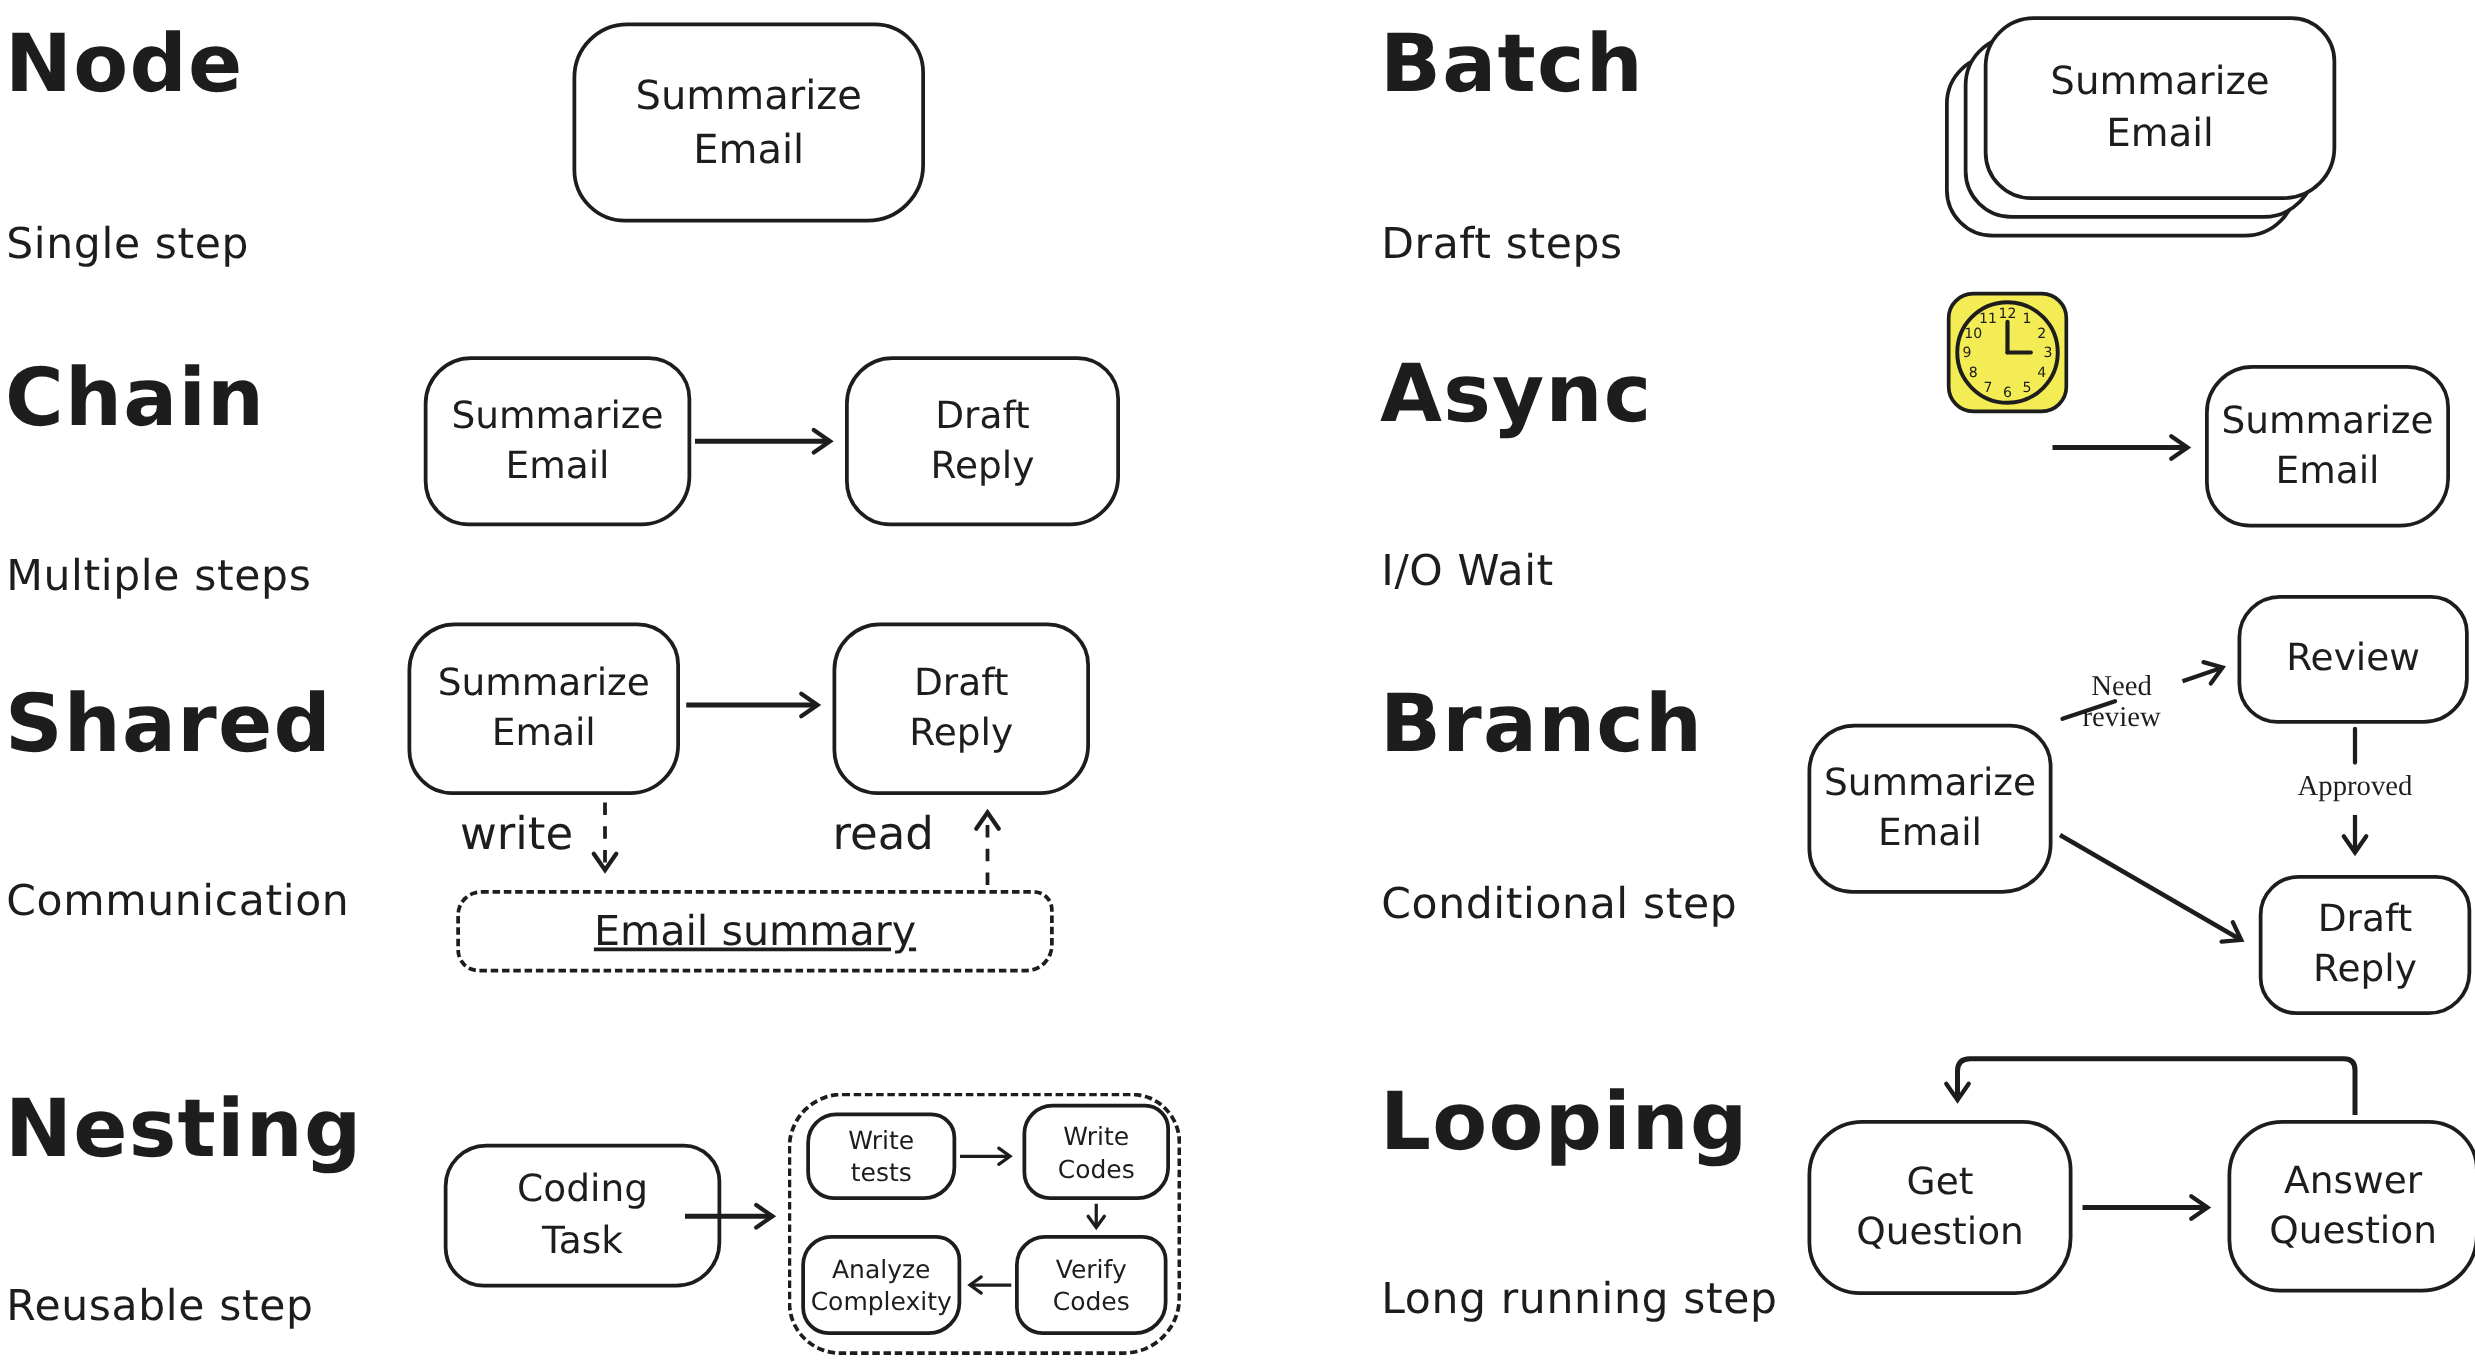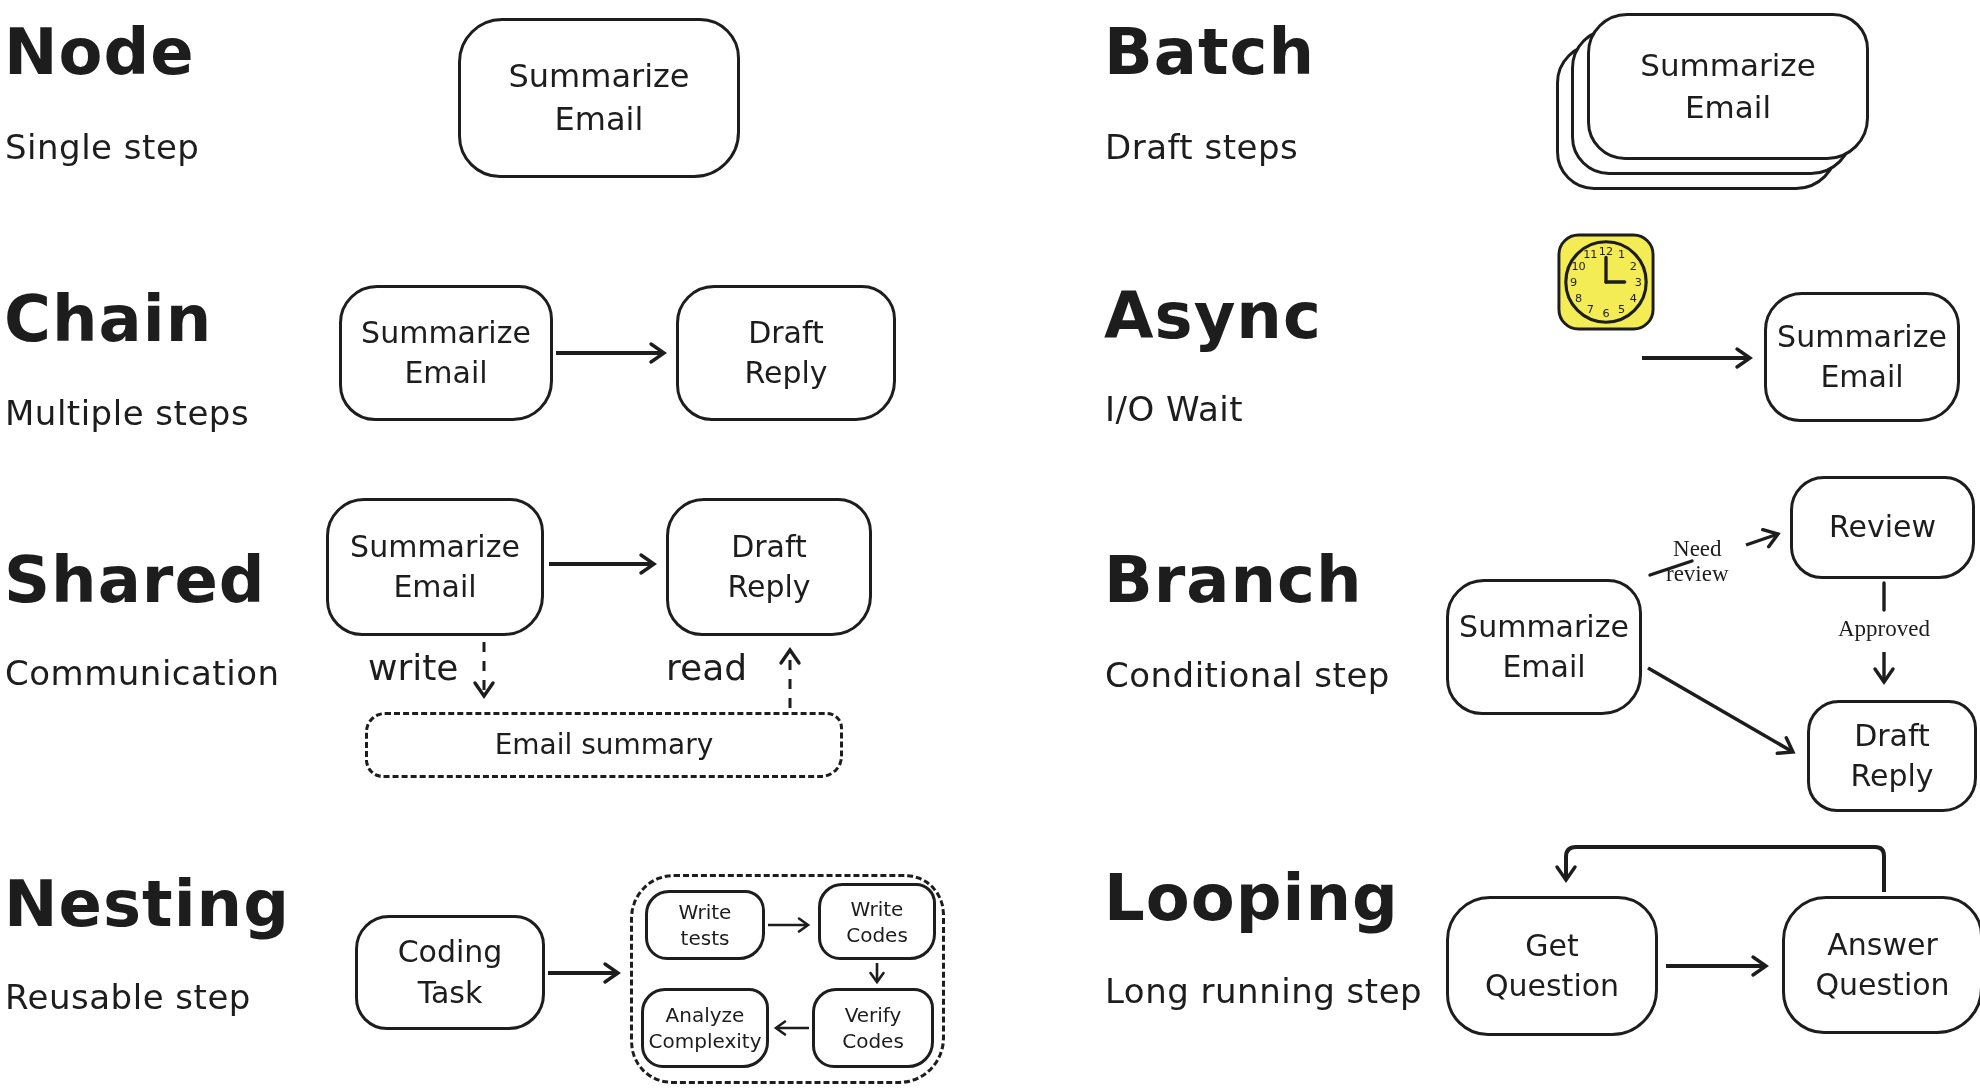--- a/index.html
+++ b/index.html
@@ -5,30 +5,30 @@
   html,body{margin:0;padding:0;background:#ffffff;}
   #canvas{
     position:relative;width:1980px;height:1089px;background:#ffffff;overflow:hidden;
     font-family:"DejaVu Sans", sans-serif;color:#1d1d1d;
   }
   .title{
     position:absolute;font-weight:bold;font-size:64px;line-height:1;letter-spacing:1px;
     white-space:nowrap;
   }
   .subtitle{
-    position:absolute;font-size:34px;line-height:1;white-space:nowrap;letter-spacing:.5px;
+    position:absolute;font-size:34px;line-height:1;white-space:nowrap;letter-spacing:.5px;margin-top:48px;
   }
   .box{
     position:absolute;box-sizing:border-box;background:#ffffff;
     border:3.5px solid #1d1d1d;border-radius:38px 34px 40px 36px;
     display:flex;align-items:center;justify-content:center;text-align:center;
     white-space:pre-line;font-size:30px;line-height:1.35;z-index:2;
   }
   .box.dashed-store{
-    border:3px dashed #1d1d1d;border-radius:20px 16px 22px 18px;font-size:28px;
+    border:3px dashed #1d1d1d;border-radius:20px 16px 22px 18px;font-size:33px;text-decoration:underline;
   }
   .group-dashed{
     position:absolute;box-sizing:border-box;border:3px dashed #1d1d1d;
     border-radius:44px 40px 46px 42px;background:transparent;z-index:1;
   }
   .box.small{font-size:20px;line-height:1.3;border-width:3px;border-radius:24px 20px 26px 22px;}
   .edge-label{
     position:absolute;font-size:36px;line-height:1.1;white-space:pre-line;z-index:3;
   }
   .edge-label.s{font-size:23px;font-family:Liberation Serif, serif;}
@@ -64,21 +64,21 @@
   <div class="box" style="left:326px;top:498px;width:218px;height:138px">Summarize
 Email</div>
   <div class="box" style="left:666px;top:498px;width:206px;height:138px">Draft
 Reply</div>
   <div class="edge-label" style="left:368px;top:648px">write</div>
   <div class="edge-label" style="left:666px;top:648px">read</div>
   <div class="box dashed-store" style="left:365px;top:712px;width:478px;height:66px">Email summary</div>
 
   <div class="title" style="left:4px;top:872px">Nesting</div>
   <div class="subtitle" style="left:5px;top:980px">Reusable step</div>
-  <div class="box" style="left:355px;top:915px;width:190px;height:115px;border-radius:34px 30px 36px 32px">Coding
+  <div class="box" style="left:355px;top:915px;width:222px;height:115px;border-radius:34px 30px 36px 32px">Coding
 Task</div>
   <div class="group-dashed" style="left:630px;top:874px;width:315px;height:210px"></div>
   <div class="box small" style="left:645px;top:890px;width:120px;height:70px">Write
 tests</div>
   <div class="box small" style="left:818px;top:883px;width:118px;height:77px">Write
 Codes</div>
   <div class="box small" style="left:812px;top:988px;width:122px;height:80px">Verify
 Codes</div>
   <div class="box small" style="left:641px;top:988px;width:128px;height:80px">Analyze
 Complexity</div>

